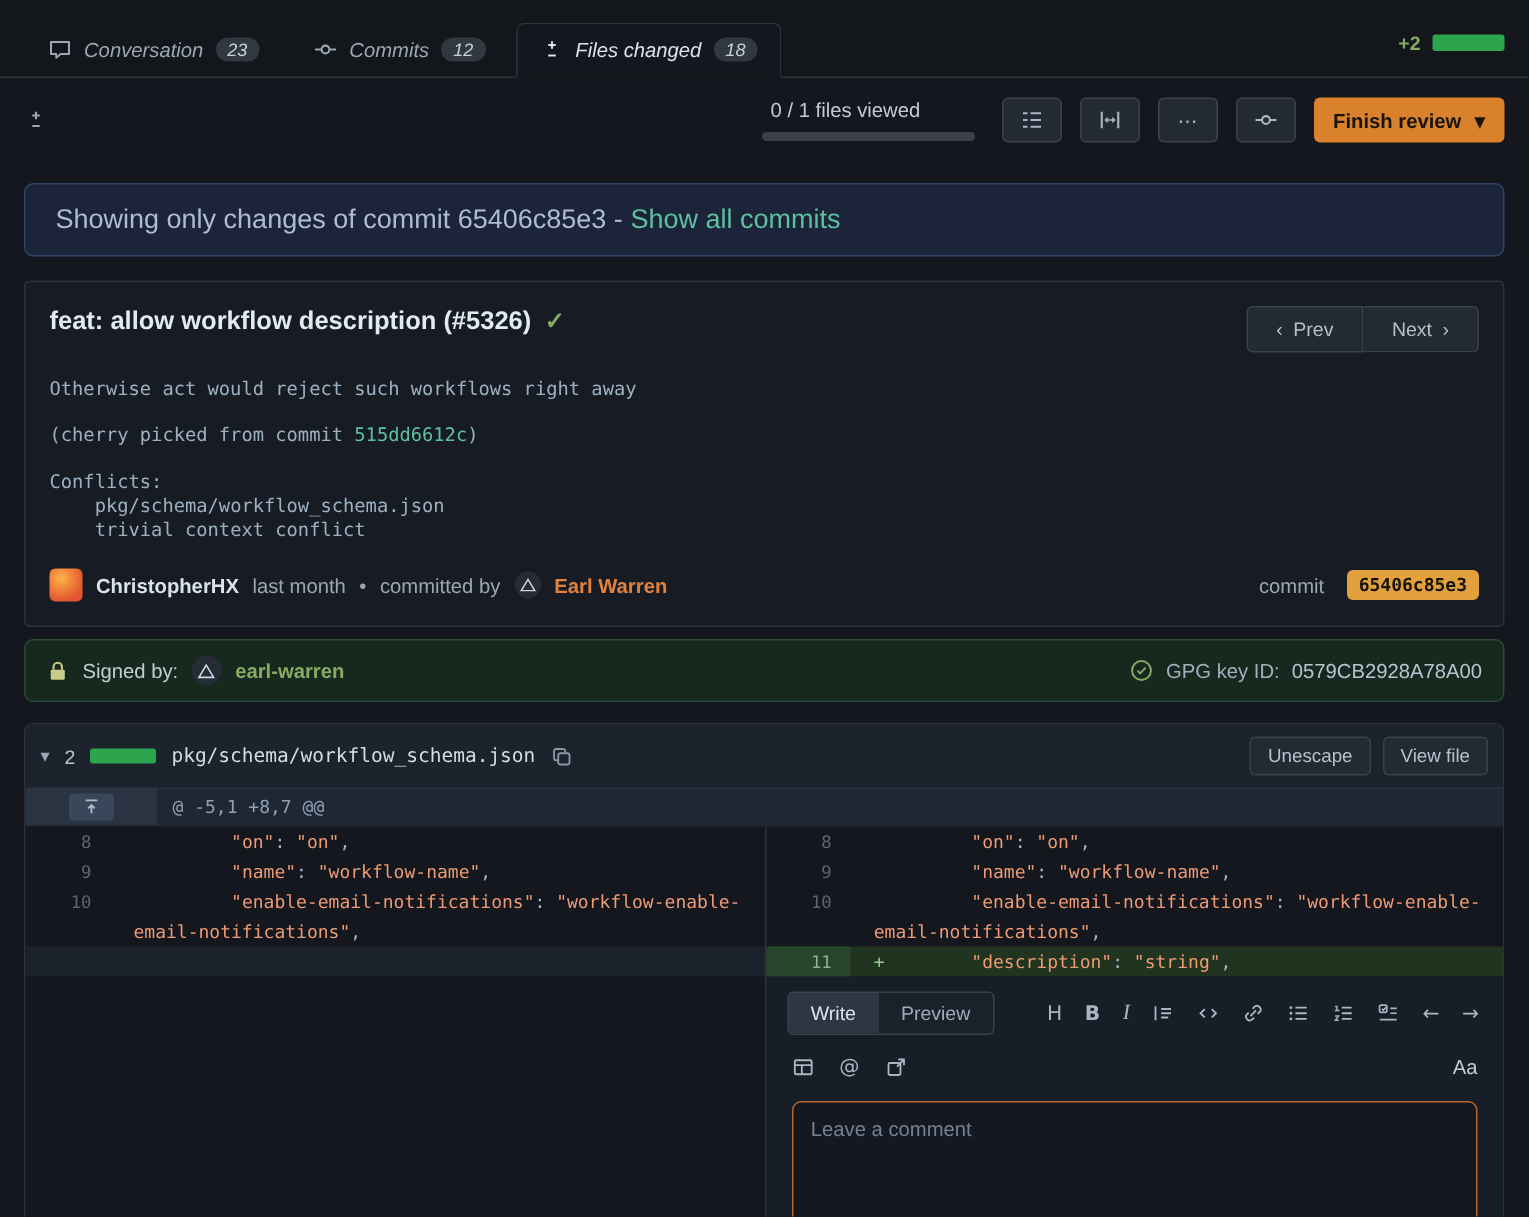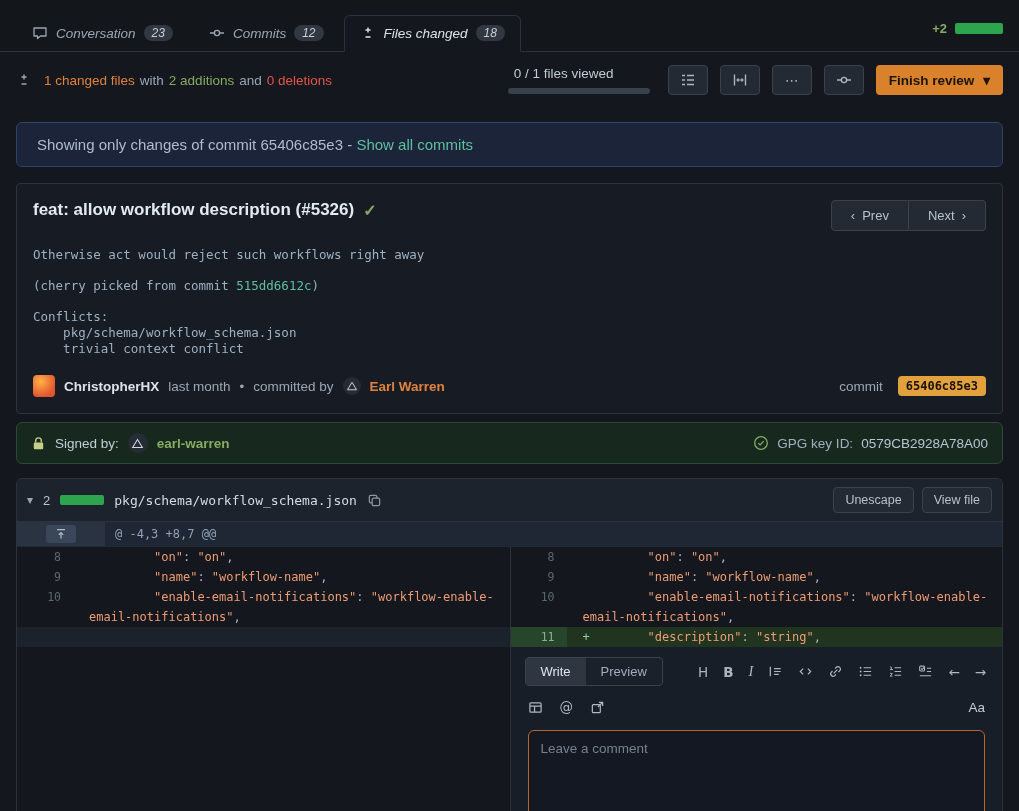--- a/index.html
+++ b/index.html
@@ -29,21 +29,21 @@
   .diffstat-text{display:flex; gap:5px; align-items:center; color:#9aa7b4; font-size:13.5px;}
   .orange{color:var(--accent-orange);} .green{color:var(--addition-green);} .red{color:var(--deletion-red);}
   .toolbar-right{margin-left:auto; display:flex; align-items:center; gap:12px;}
   .files-viewed{display:flex; flex-direction:column; gap:7px; align-items:flex-start; margin-right:6px;}
   .files-viewed .lbl{font-size:13.5px; color:#c1cbd5; padding-left:6px;}
   .progress{width:142px; height:6px; background:#39414c; border-radius:3px;}
   .icon-btn{width:40px; height:30px; display:flex; align-items:center; justify-content:center; background:#232a34; border:1px solid #3a424e; border-radius:4px; color:#aab6c2; cursor:pointer;}
   .primary-btn{display:flex; align-items:center; gap:9px; background:var(--primary-button); color:#1a1409; font-weight:bold; font-size:13.5px; border:none; border-radius:4px; height:30px; padding:0 13px; cursor:pointer;}
 
   
-  .banner{margin:14px 16px 16px; background:var(--banner-bg); border:1px solid #30436b; border-radius:6px; padding:13px 20px; font-size:15px; color:#aebbd2;}
+  .banner{margin:14px 16px 16px; background:var(--banner-bg); border:1px solid #30436b; border-radius:6px; padding:13px 20px; font-size:18px; color:#aebbd2;}
   .banner a{color:var(--link-teal);}
 
   
   .panel{margin:0 16px; border:1px solid var(--border); border-radius:4px; background:var(--panel);}
   .commit-head{display:flex; align-items:flex-start; padding:16px 16px 6px;}
   .commit-title{font-size:17px; font-weight:600; color:#e2eaf2; display:flex; gap:9px; align-items:center;}
   .check{color:var(--addition-green); font-weight:bold; font-size:16px;}
   .btn-group{margin-left:auto; display:flex;}
   .btn{background:#232a34; border:1px solid #3a424e; color:#b6c1cc; font-size:13px; padding:7px 19px; cursor:pointer; display:flex; gap:7px; align-items:center;}
   .btn-group .btn:first-child{border-radius:4px 0 0 4px;}
@@ -147,27 +147,20 @@
     <span class="stat-bar-top"></span>
   </div>
 </header>
 
 <div class="toolbar">
   <span class="icon" style="color:#9aa7b4">
     <svg width="16" height="16" viewBox="0 0 16 16">
         <path d="M8 2.5v5M5.5 5h5M5.5 12h5" stroke="currentColor" stroke-width="1.4" fill="none"></path>
       </svg>
   </span>
-  <div class="diffstat-text">
-    <a class="orange">1 changed files</a>
-    <span>with</span>
-    <span class="green">2 additions</span>
-    <span>and</span>
-    <span class="red">0 deletions</span>
-  </div>
   <div class="toolbar-right">
     <div class="files-viewed">
       <span class="lbl">0 / 1 files viewed</span>
       <span class="progress"></span>
     </div>
     <button class="icon-btn">
       <span>
         <svg width="16" height="16" viewBox="0 0 16 16">
             <path d="M2 3.5h3M2 8h3M2 12.5h3M7 3.5h7M7 8h7M7 12.5h7" stroke="currentColor" stroke-width="1.4" fill="none"></path>
           </svg>
@@ -294,21 +287,21 @@
   <div class="hunk-row">
     <div class="hunk-gutter">
       <button class="expand-btn">
         <span>
           <svg width="14" height="14" viewBox="0 0 16 16">
               <path d="M8 13V6.5M5.5 9L8 6.5 10.5 9M3.5 3h9" stroke="currentColor" stroke-width="1.4" fill="none"></path>
             </svg>
         </span>
       </button>
     </div>
-    <div class="hunk-text">@ -4,3 +8,7 @@</div>
+    <div class="hunk-text">@ -5,1 +8,7 @@</div>
   </div>
 
   <div class="diff-grid">
     <div class="diff-col left">
         <div class="code-row">
           <span class="lnum">8</span>
           <span class="lcode"><span class="tok-p">         </span><span class="tok-s">"on"</span><span class="tok-p">: </span><span class="tok-s">"on"</span><span class="tok-p">,</span></span>
         </div>
         <div class="code-row">
           <span class="lnum">9</span>

